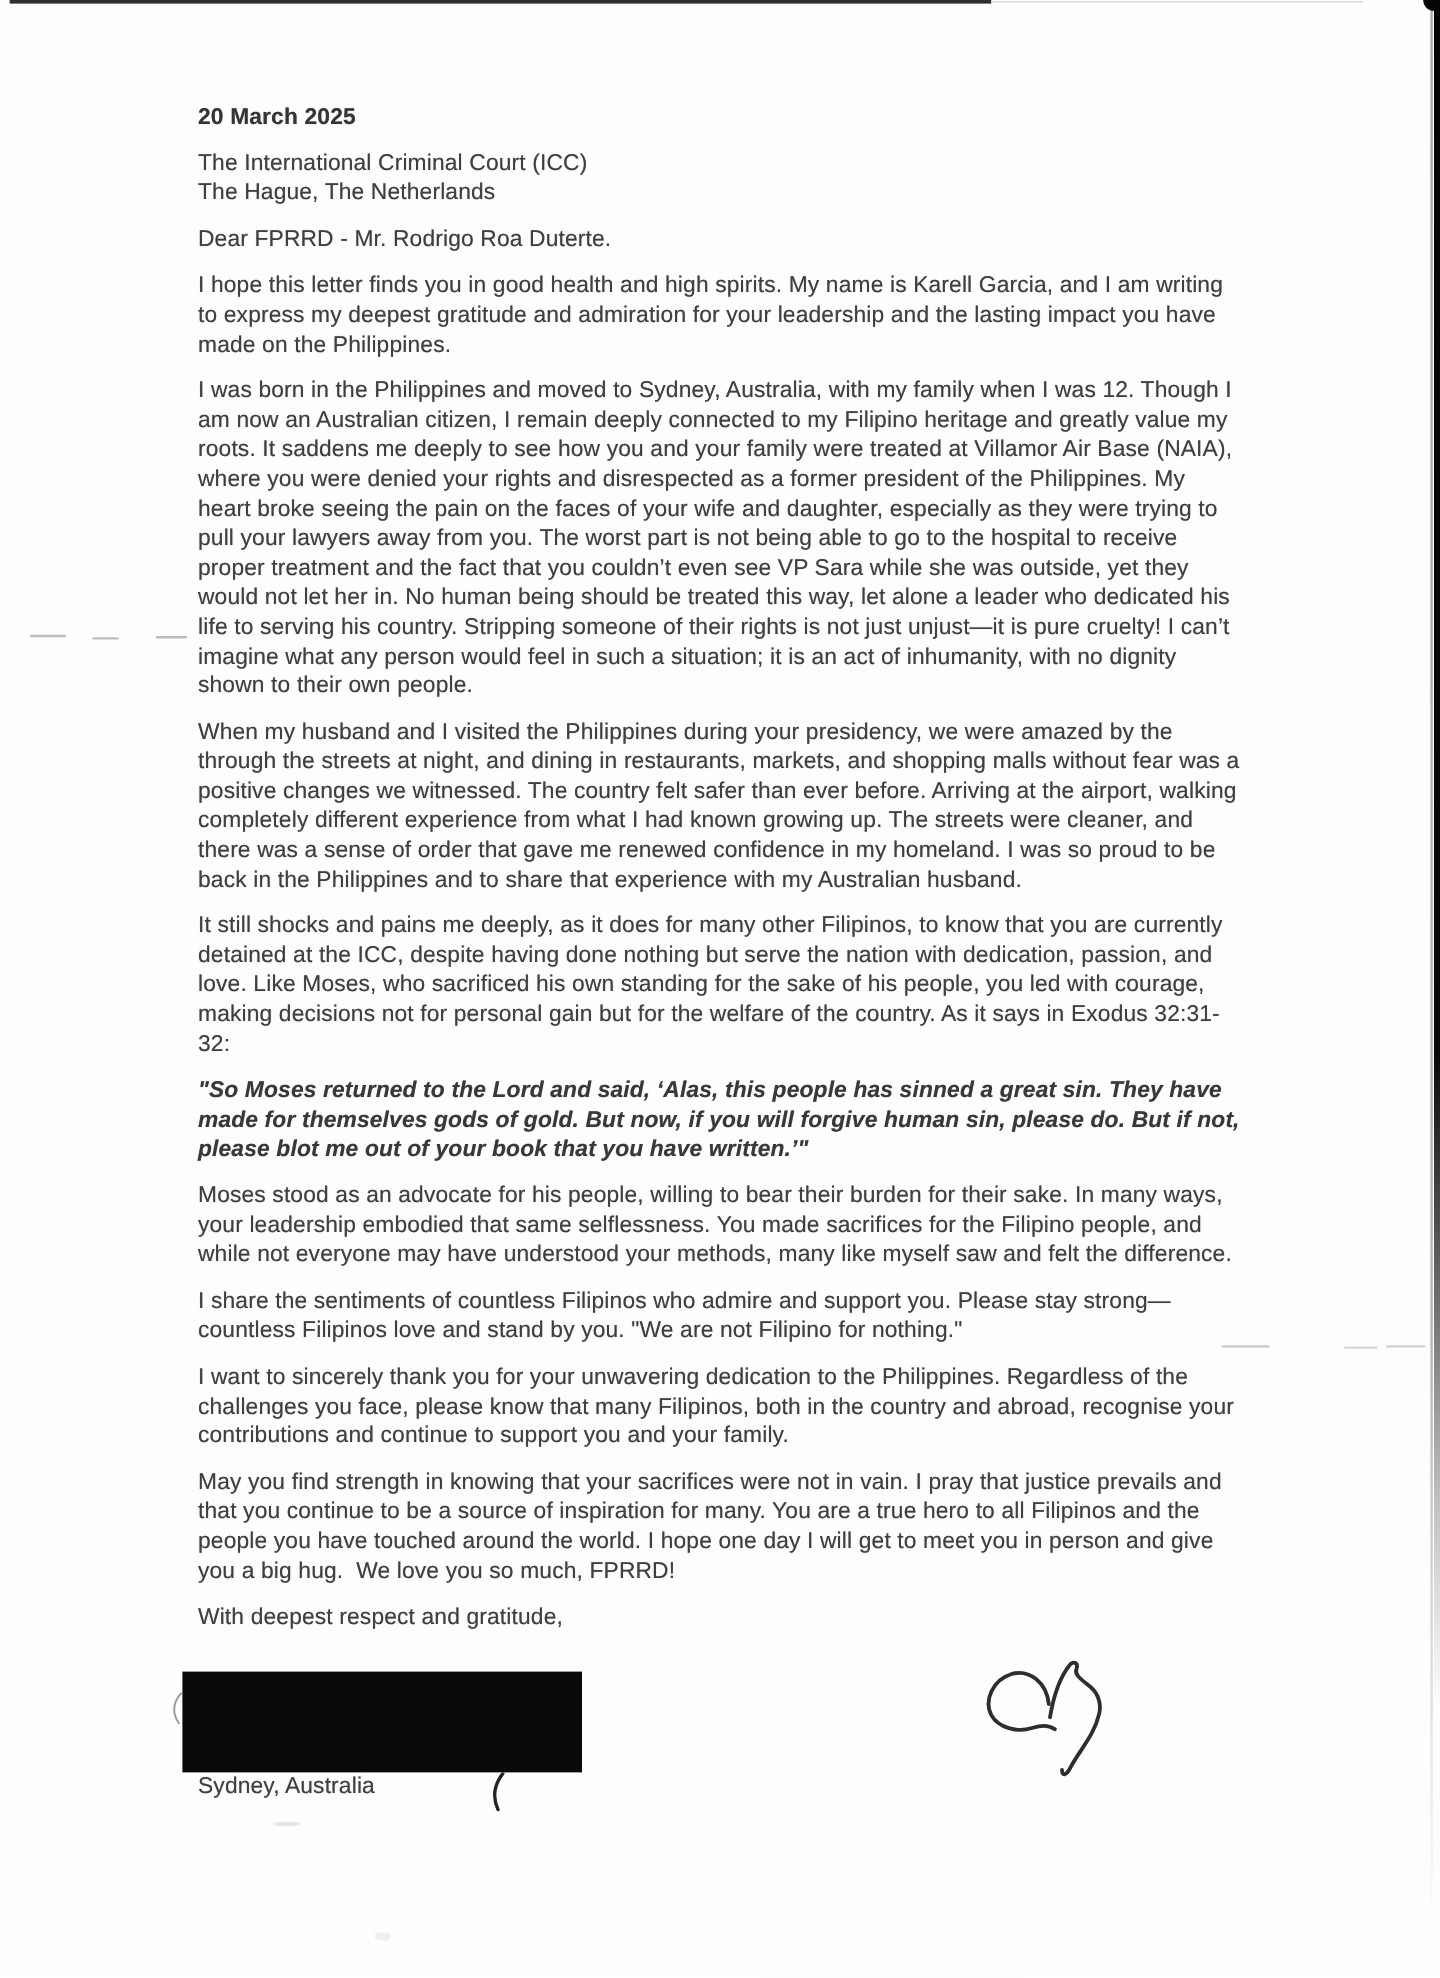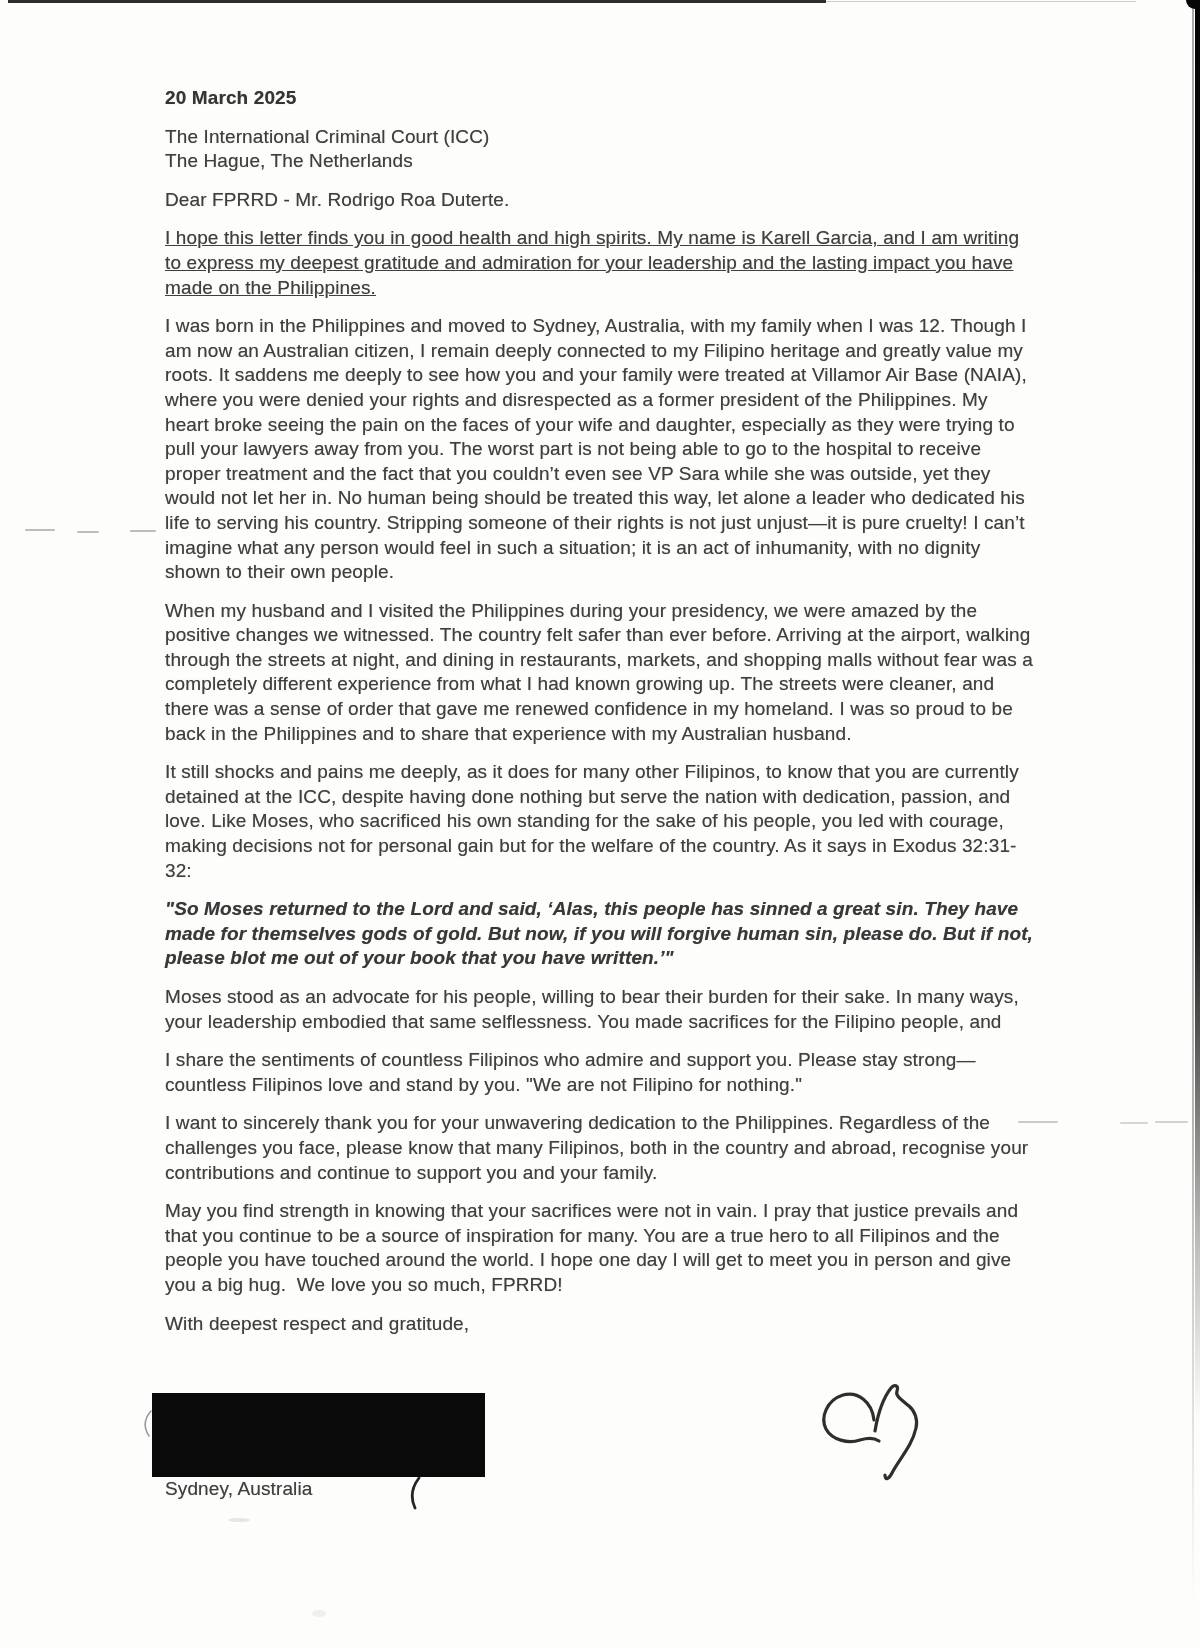--- a/index.html
+++ b/index.html
@@ -11,21 +11,21 @@
   }
   .letter {
     position:absolute; left:165px; top:86px; width:886px;
     font-size:19px; line-height:24.6px; letter-spacing:0.12px;
     text-shadow:0 0 0.7px rgba(63,63,63,0.55);
   }
   .letter > * + * { margin-top:14px; }
   .tline { white-space:pre; }
   .date { font-weight:bold; color:#353535; }
   .para { margin:14px 0 0 0; }
-  .para:first-child { margin-top:0;text-decoration:underline; }
+  .para:first-child { margin-top:0; }
   .quote { font-weight:bold; font-style:italic; color:#383838; }
   .closing { }
   .redaction {
     position:absolute; left:152px; top:1393px; width:333px; height:84px;
     background:#0a0a0a;
   }
   .sydney {
     position:absolute; left:165px; top:1478px;
     font-size:19px; letter-spacing:0.12px;
     text-shadow:0 0 0.7px rgba(63,63,63,0.55);
@@ -86,41 +86,42 @@
           <div class="tline">heart broke seeing the pain on the faces of your wife and daughter, especially as they were trying to</div>
           <div class="tline">pull your lawyers away from you. The worst part is not being able to go to the hospital to receive</div>
           <div class="tline">proper treatment and the fact that you couldn’t even see VP Sara while she was outside, yet they</div>
           <div class="tline">would not let her in. No human being should be treated this way, let alone a leader who dedicated his</div>
           <div class="tline">life to serving his country. Stripping someone of their rights is not just unjust—it is pure cruelty! I can’t</div>
           <div class="tline">imagine what any person would feel in such a situation; it is an act of inhumanity, with no dignity</div>
           <div class="tline">shown to their own people.</div>
         </div>
         <div class="para">
           <div class="tline">When my husband and I visited the Philippines during your presidency, we were amazed by the</div>
+          <div class="tline">through the streets at night, and dining in restaurants, markets, and shopping malls without fear was a</div>
           <div class="tline">positive changes we witnessed. The country felt safer than ever before. Arriving at the airport, walking</div>
-          <div class="tline">through the streets at night, and dining in restaurants, markets, and shopping malls without fear was a</div>
           <div class="tline">completely different experience from what I had known growing up. The streets were cleaner, and</div>
           <div class="tline">there was a sense of order that gave me renewed confidence in my homeland. I was so proud to be</div>
           <div class="tline">back in the Philippines and to share that experience with my Australian husband.</div>
         </div>
         <div class="para">
           <div class="tline">It still shocks and pains me deeply, as it does for many other Filipinos, to know that you are currently</div>
           <div class="tline">detained at the ICC, despite having done nothing but serve the nation with dedication, passion, and</div>
           <div class="tline">love. Like Moses, who sacrificed his own standing for the sake of his people, you led with courage,</div>
           <div class="tline">making decisions not for personal gain but for the welfare of the country. As it says in Exodus 32:31-</div>
           <div class="tline">32:</div>
         </div>
         <div class="para quote">
           <div class="tline">"So Moses returned to the Lord and said, ‘Alas, this people has sinned a great sin. They have</div>
           <div class="tline">made for themselves gods of gold. But now, if you will forgive human sin, please do. But if not,</div>
           <div class="tline">please blot me out of your book that you have written.’"</div>
         </div>
         <div class="para">
           <div class="tline">Moses stood as an advocate for his people, willing to bear their burden for their sake. In many ways,</div>
           <div class="tline">your leadership embodied that same selflessness. You made sacrifices for the Filipino people, and</div>
+          <div class="tline">while not everyone may have understood your methods, many like myself saw and felt the difference.</div>
         </div>
         <div class="para">
           <div class="tline">I share the sentiments of countless Filipinos who admire and support you. Please stay strong—</div>
           <div class="tline">countless Filipinos love and stand by you. "We are not Filipino for nothing."</div>
         </div>
         <div class="para">
           <div class="tline">I want to sincerely thank you for your unwavering dedication to the Philippines. Regardless of the</div>
           <div class="tline">challenges you face, please know that many Filipinos, both in the country and abroad, recognise your</div>
           <div class="tline">contributions and continue to support you and your family.</div>
         </div>

